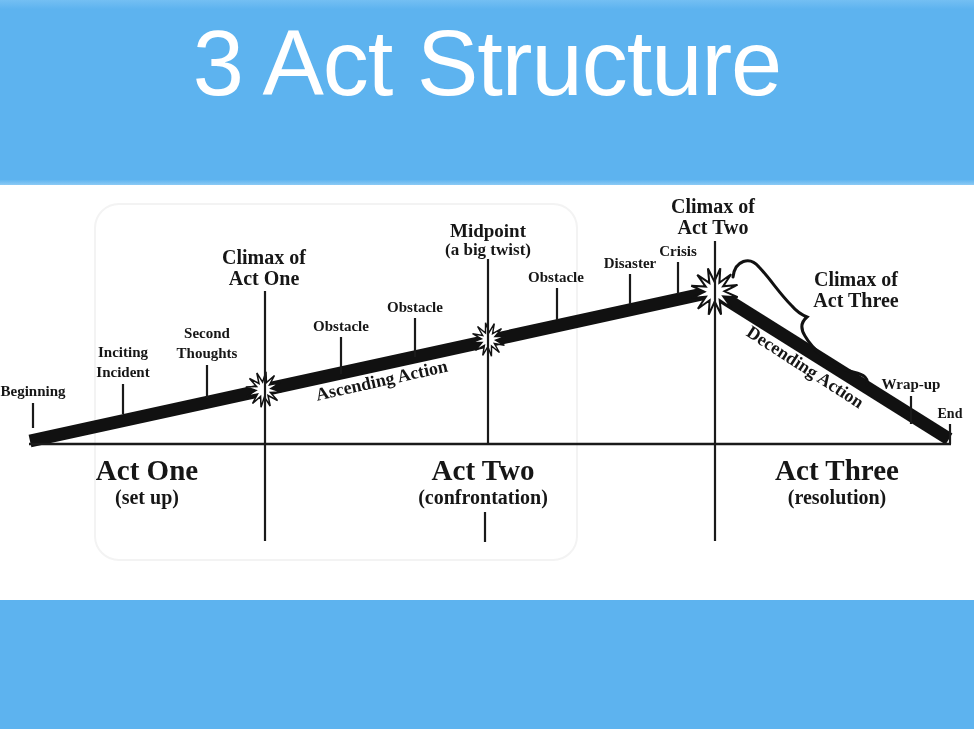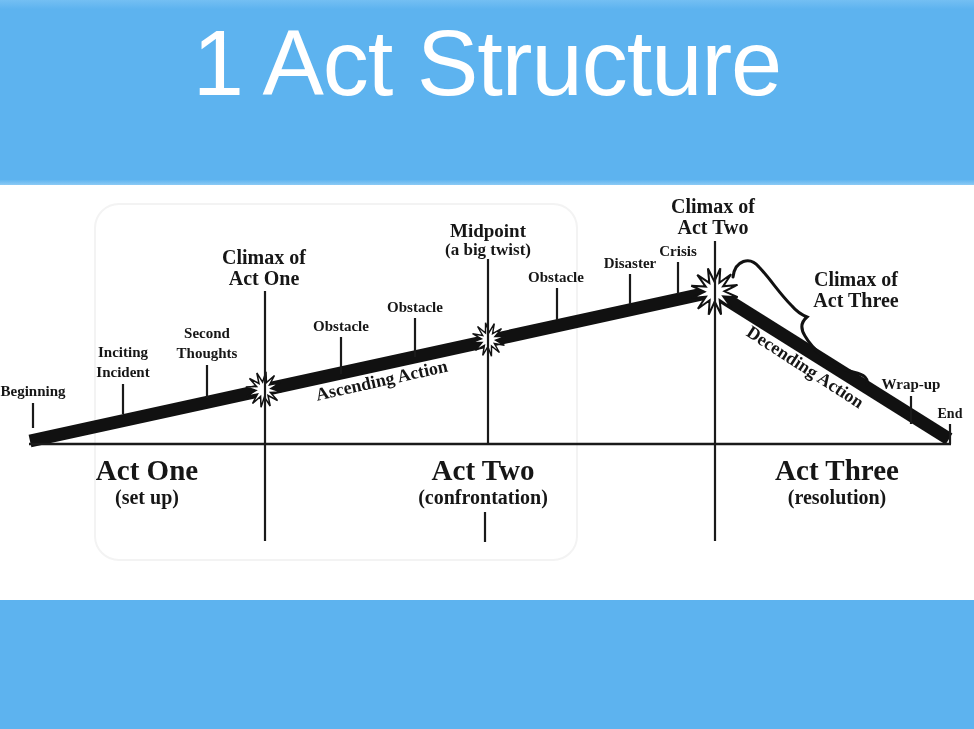--- a/index.html
+++ b/index.html
@@ -43,21 +43,21 @@
   .lbl-big{font-size:20px;}
   .lbl-act{font-size:29px;}
   .lbl-sub{font-size:20px;font-weight:700;}
 </style>
 </head>
 <body>
 
 <div class="slide">
 
   <div class="band-header">
-    <div class="slide-title">1 Act Structure</div>
+    <div class="slide-title">3 Act Structure</div>
   </div>
 
   <div class="panel">
     <svg width="974" height="415" viewBox="0 185 974 415">
 
       <defs>
         <symbol id="star" viewBox="-1.15 -1.15 2.3 2.3">
           <polygon points="1,0 .406,.109 .866,.5 .297,.297 .5,.866 .109,.406 0,1 -.109,.406 -.5,.866 -.297,.297 -.866,.5 -.406,.109 -1,0 -.406,-.109 -.866,-.5 -.297,-.297 -.5,-.866 -.109,-.406 0,-1 .109,-.406 .5,-.866 .297,-.297 .866,-.5 .406,-.109" fill="#ffffff" stroke="#111111" stroke-width="0.085"></polygon>
         </symbol>
       </defs>

